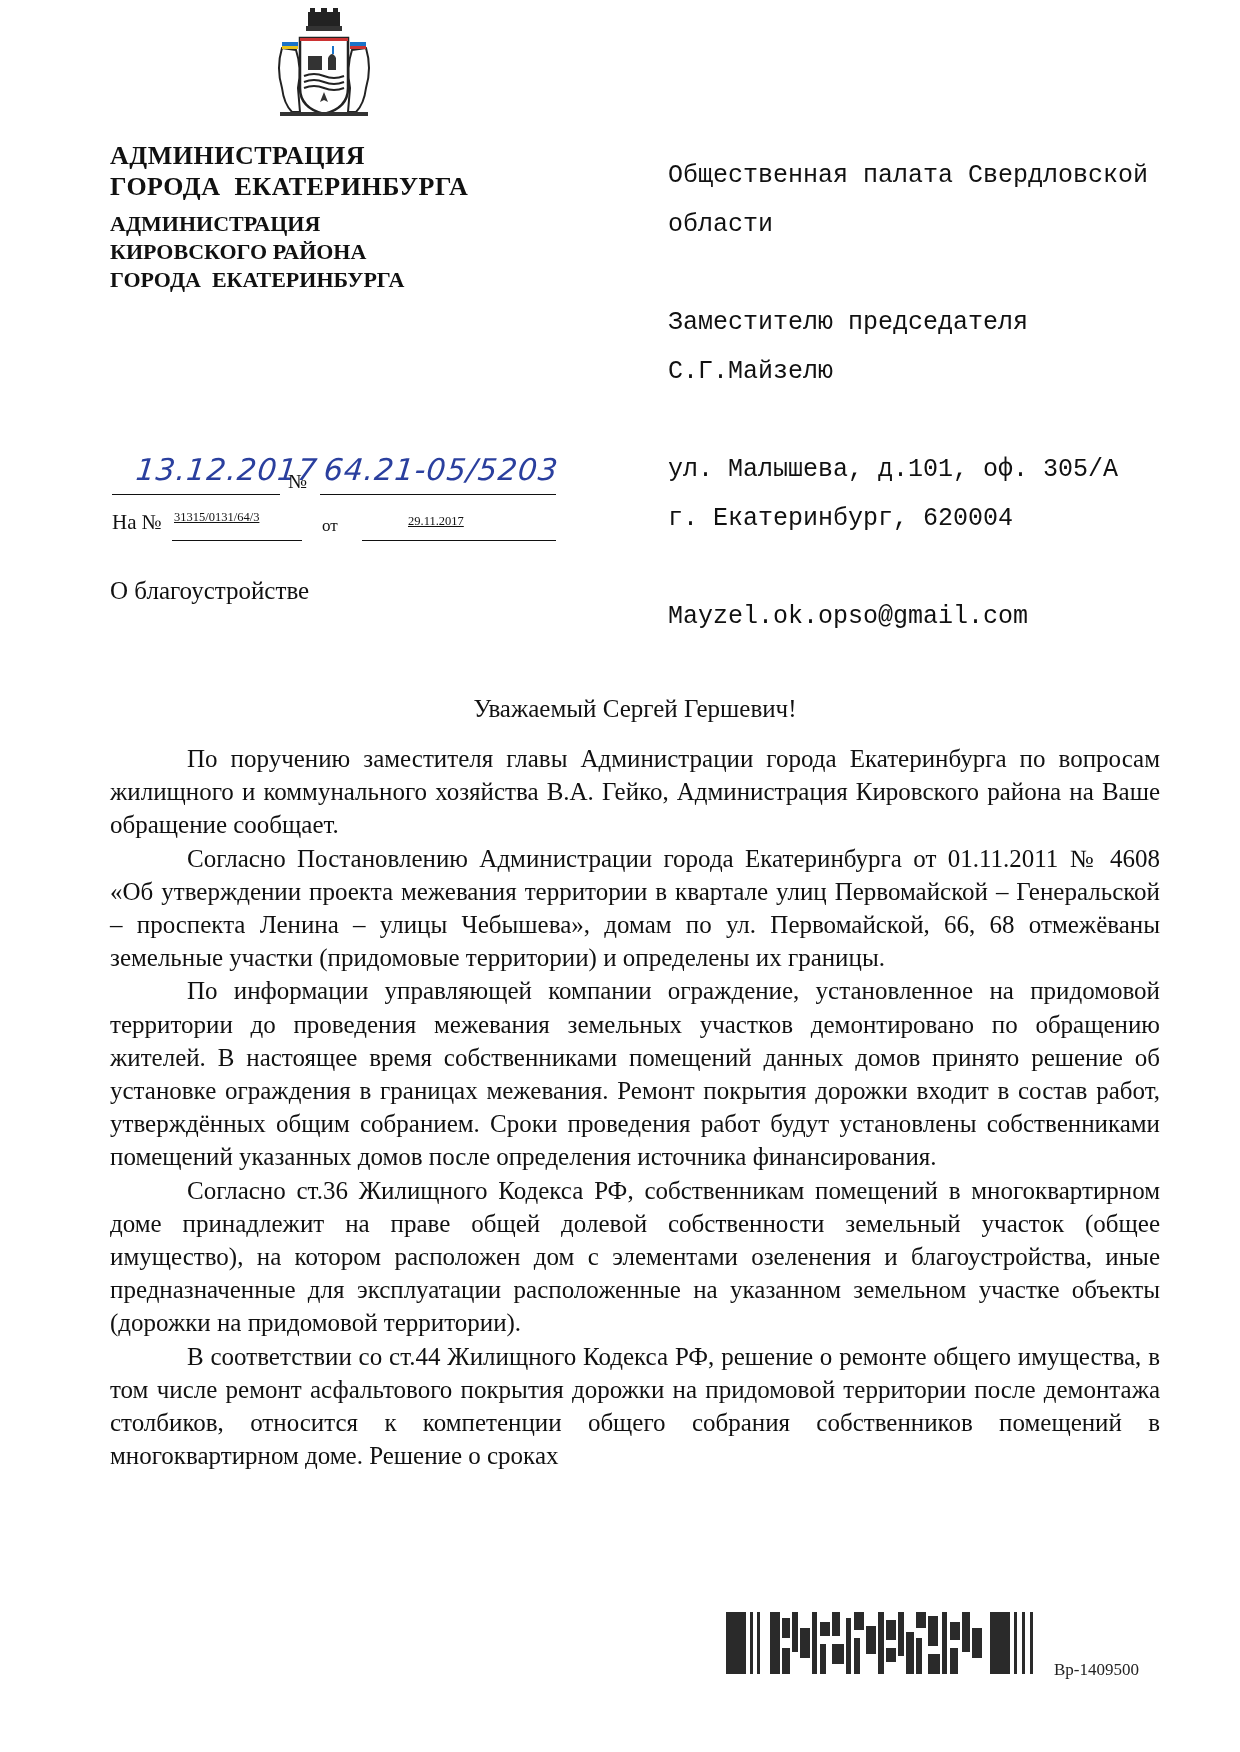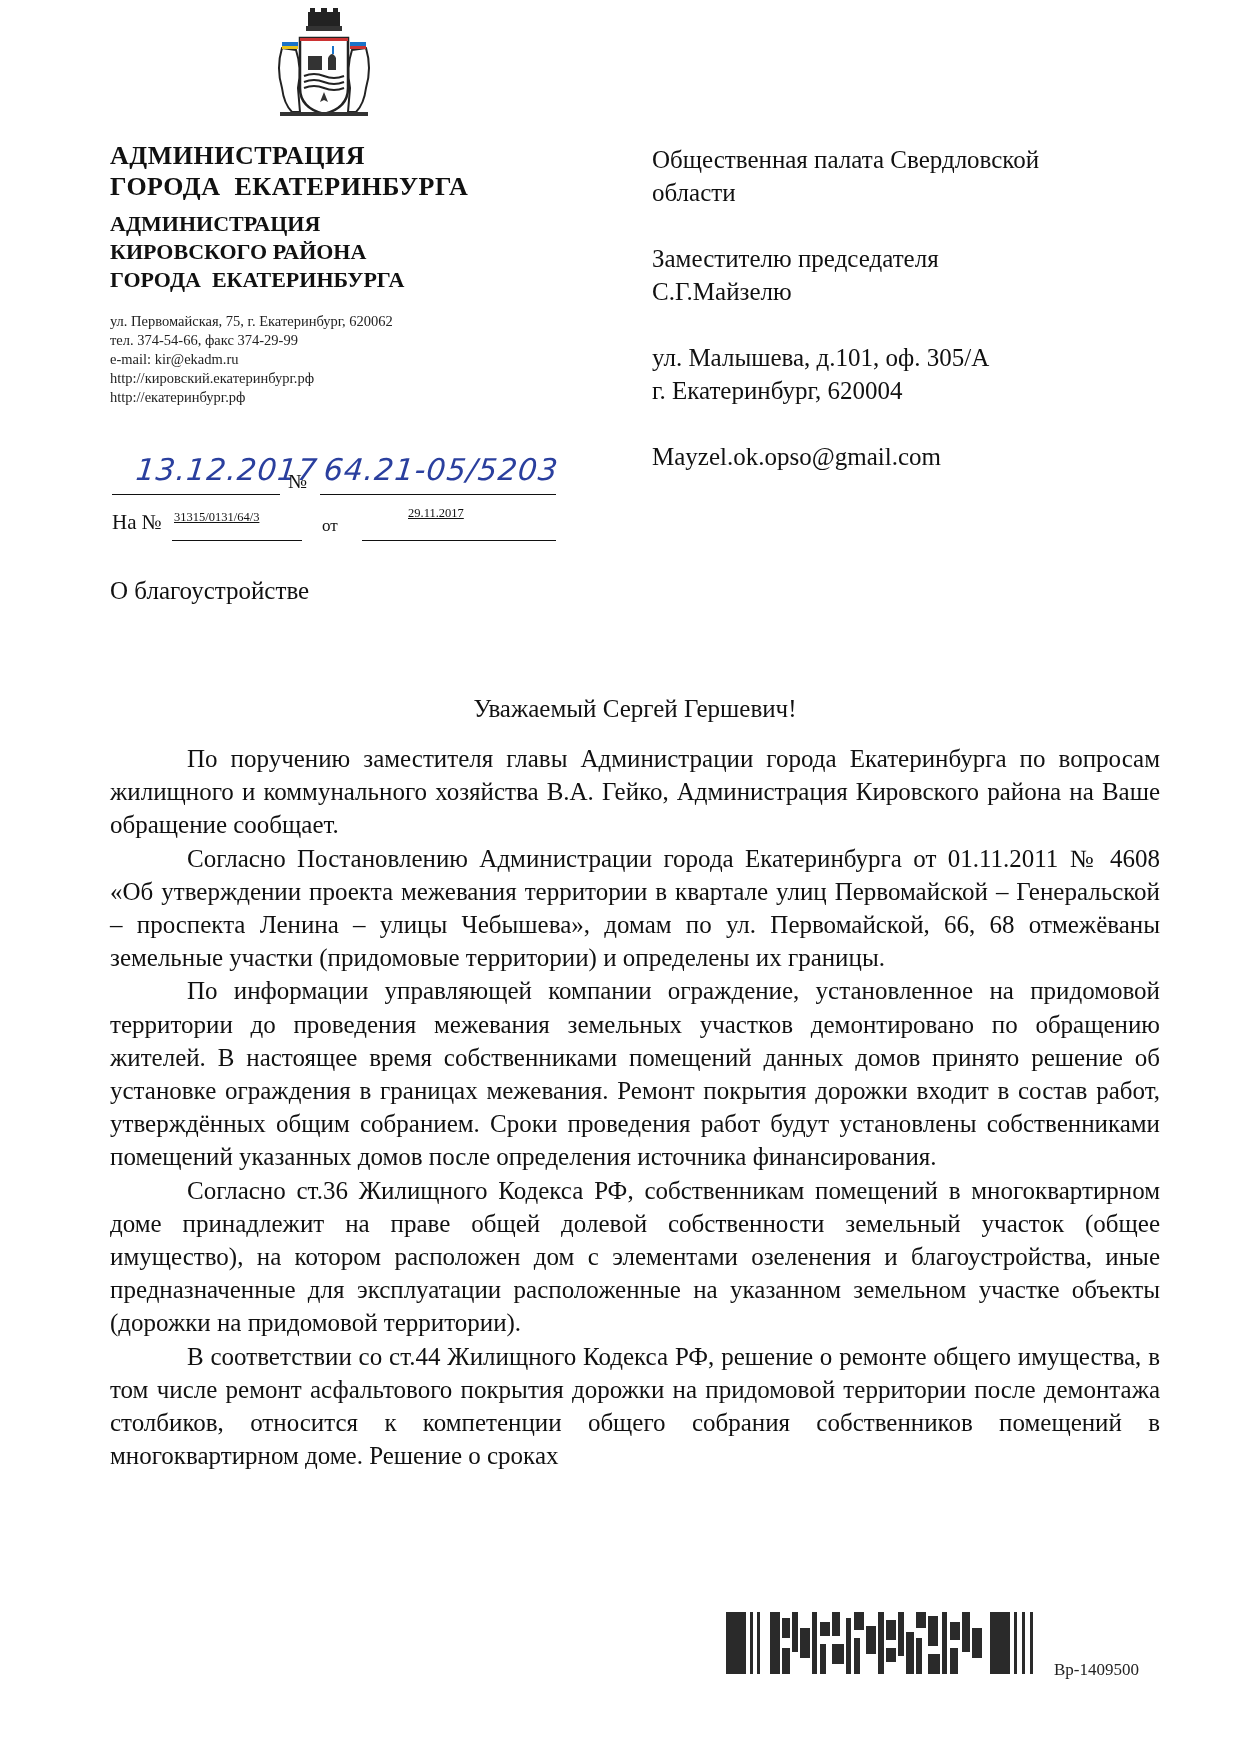--- a/index.html
+++ b/index.html
@@ -18,21 +18,21 @@
     .hand { font-family: "DejaVu Sans", sans-serif; font-style: italic; color: #2a3f9e;
             font-size: 30px; letter-spacing: 1px; transform: skewX(-6deg); }
     .underline { border-bottom: 1.6px solid #111; position: absolute; }
     .no-sign { font-size: 20px; }
 
     .ref-row { left: 112px; top: 504px; width: 460px; height: 40px; }
     .small-val { font-size: 12.5px; text-decoration: underline; }
 
     
     .recipient { left: 652px; top: 143px; width: 520px; font-size: 25px; line-height: 33px; }
-    .recipient p { margin: 0; }
+    .recipient p { margin: 16px; font-family: Liberation Mono, monospace; }
     .recipient .gap { height: 33px; }
 
     
     .subject { left: 110px; top: 577px; font-size: 25px; }
     .salutation { left: 110px; top: 675px; width: 1050px; text-align: center; font-size: 25px; margin-top: 20px; }
 
     
     .body-text { left: 110px; top: 742px; width: 1050px; font-size: 25px; line-height: 33.2px;
                  text-align: justify; }
     .body-text p { margin: 0; text-indent: 77px; text-align: justify; }
@@ -72,43 +72,36 @@
     <rect x="12" y="104" width="88" height="4" fill="#333"></rect>
   </svg>
 </div>
 
 <div class="abs org-block">
   <div class="org-title">АДМИНИСТРАЦИЯ</div>
   <div class="org-title" style="white-space:pre;">ГОРОДА  ЕКАТЕРИНБУРГА</div>
   <div class="dist-title">АДМИНИСТРАЦИЯ</div>
   <div class="dist-title" style="margin-top:0">КИРОВСКОГО РАЙОНА</div>
   <div class="dist-title" style="margin-top:0;white-space:pre;">ГОРОДА  ЕКАТЕРИНБУРГА</div>
-  <div class="contacts">
-    <div>ул. Первомайская, 75, г. Екатеринбург, 620062</div>
-    <div>тел. 374-54-66, факс 374-29-99</div>
-    <div>e-mail: kir@ekadm.ru</div>
-    <div>http://кировский.екатеринбург.рф</div>
-    <div>http://екатеринбург.рф</div>
-  </div>
 </div>
 
 <div class="abs reg-row">
   <span class="abs hand" style="left:24px; top:0;">13.12.2017</span>
   <div class="underline" style="left:0; top:42px; width:168px;"></div>
   <span class="abs no-sign" style="left:176px; top:18px;">№</span>
   <span class="abs hand" style="left:212px; top:0;">64.21-05/5203</span>
   <div class="underline" style="left:208px; top:42px; width:236px;"></div>
 </div>
 
 <div class="abs ref-row">
   <span class="abs" style="left:0; top:6px; font-size:21px;">На №</span>
   <span class="abs small-val" style="left:62px; top:6px;">31315/0131/64/3</span>
   <div class="underline" style="left:60px; top:36px; width:130px; border-bottom-width:1px;"></div>
   <span class="abs" style="left:210px; top:12px; font-size:17px;">от</span>
-  <span class="abs small-val" style="left:296px; top:2px;">29.11.2017</span>
+  <span class="abs small-val" style="left:296px; top:10px;">29.11.2017</span>
   <div class="underline" style="left:250px; top:36px; width:194px;"></div>
 </div>
 
 <div class="abs recipient">
   <p>Общественная палата Свердловской</p>
   <p>области</p>
   <div class="gap"></div>
   <p>Заместителю председателя</p>
   <p>С.Г.Майзелю</p>
   <div class="gap"></div>

